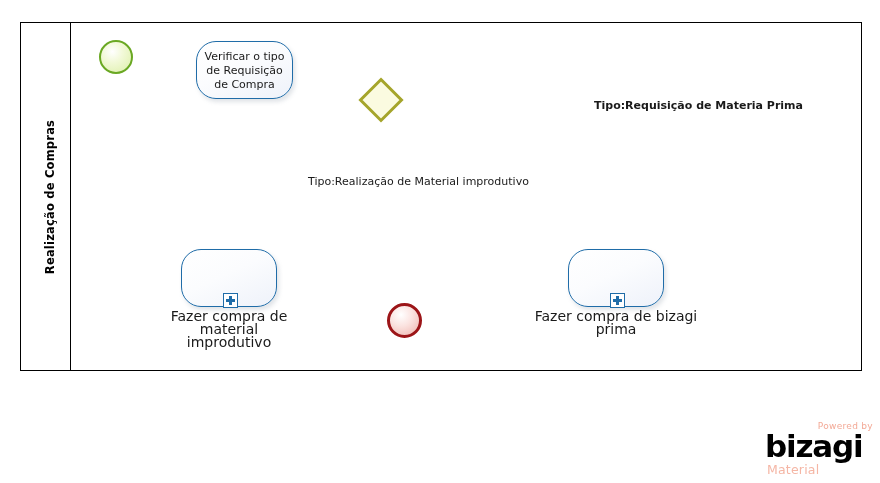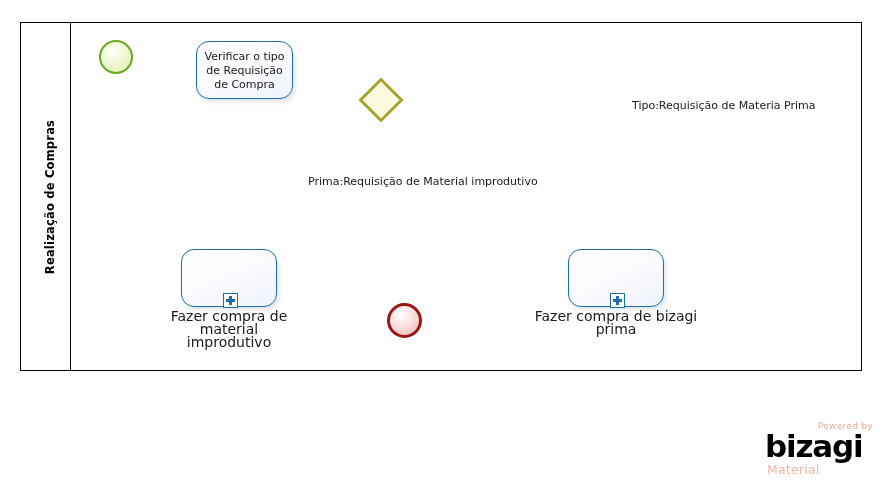--- a/index.html
+++ b/index.html
@@ -75,21 +75,21 @@
   }
   .event.end {
     border: 3.4px solid #9c1518;
     background: radial-gradient(circle at 38% 30%, #ffffff 0%, #fbe3e0 42%, #eeb2ab 100%);
   }
   
   .task {
     position: absolute;
     box-sizing: border-box;
     border: 1.8px solid #1f6ca8;
-    border-radius: 13px;
+    border-radius: 20px;
     background: linear-gradient(155deg, #ffffff 0%, #fbfcfe 45%, #eef2fa 100%);
     box-shadow: 2px 3px 4px rgba(120,130,150,0.22);
   }
   .task .inner-text {
     position: absolute;
     left: 0; right: 0;
     text-align: center;
     font-size: 11px;
     line-height: 14px;
     color: #1a1a1a;
@@ -216,20 +216,20 @@
 <div class="task" style="left:568px; top:249px; width:96px; height:58px;">
   <div class="sub-marker" style="left:40.5px; top:43px;">
     <div class="plus-h"></div>
     <div class="plus-v"></div>
   </div>
 </div>
 <div class="node-label" style="left:531px; top:310px; width:170px;">Fazer compra de bizagi prima</div>
 
 <div class="event end" style="left:387px; top:303px; width:35px; height:35px;"></div>
 
-<div class="flow-label" style="left:632px; top:99px;">Tipo:Requisição de Materia Prima</div>
-<div class="flow-label" style="left:308px; top:175px;">Prima:Requisição de Material improdutivo</div>
+<div class="flow-label" style="left:594px; top:99px;font-weight:bold;">Tipo:Requisição de Materia Prima</div>
+<div class="flow-label" style="left:308px; top:175px;">Tipo:Realização de Material improdutivo</div>
 
 <div class="bizagi" style="left:765px; top:421px; width:108px; height:58px;">
   <span class="powered">Powered by</span>
   <span class="word">bizagi</span>
   <span class="modeler">Material</span>
 </div>
 
 </body></html>

